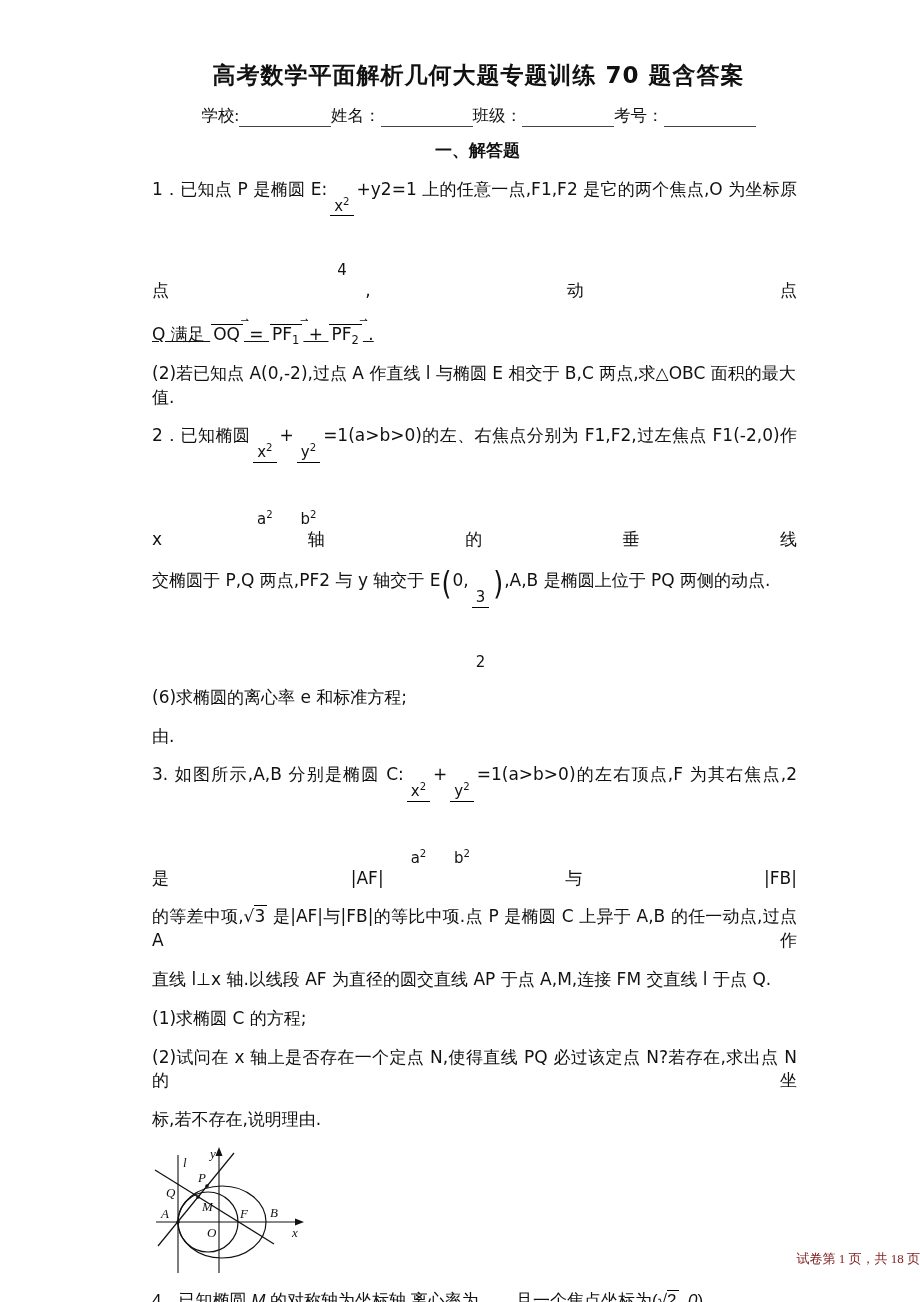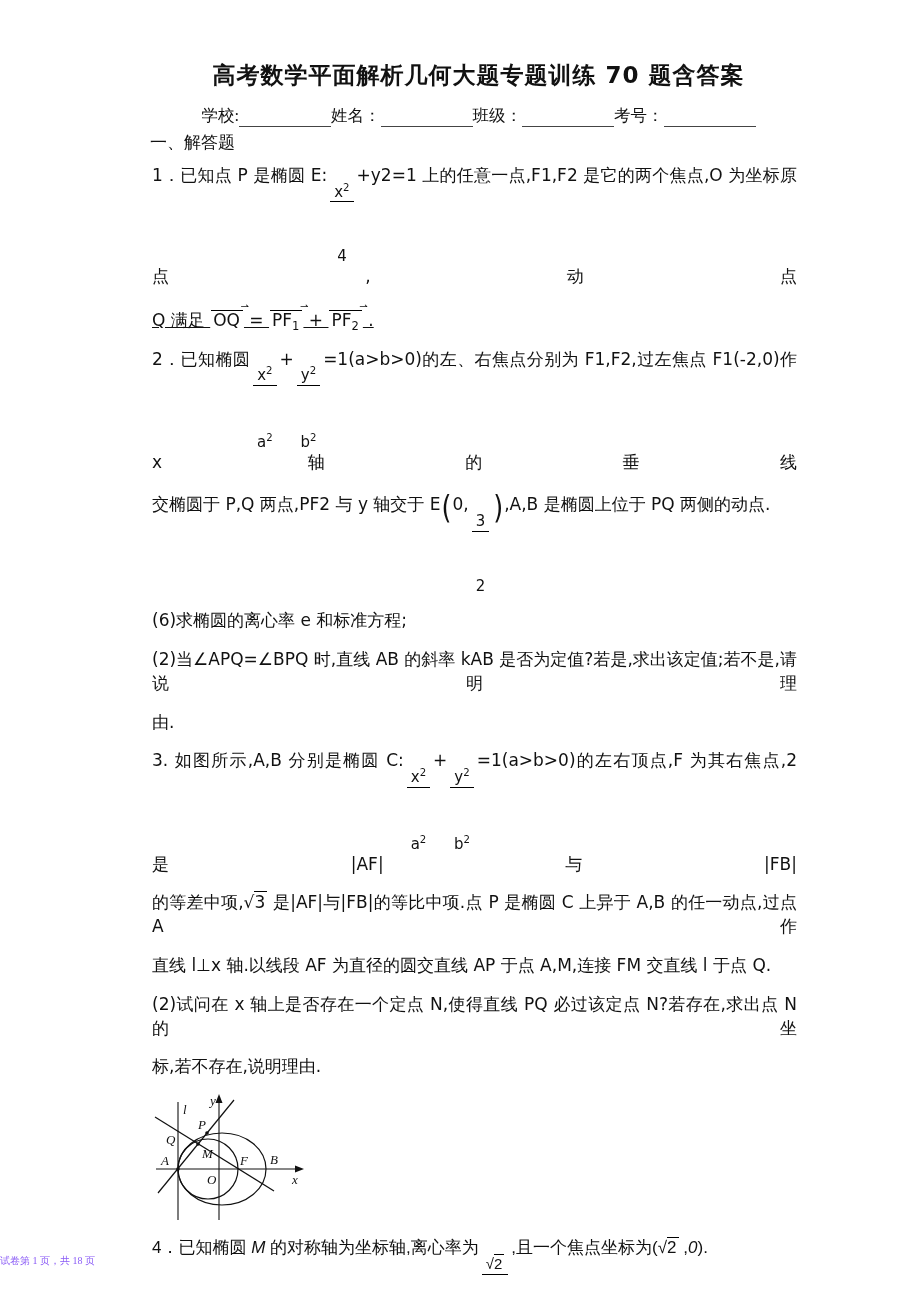--- a/index.html
+++ b/index.html
@@ -7,27 +7,28 @@
     width:920px;height:1302px;position:relative;background:#fff;
     box-sizing:border-box;padding:60px 115px 0 152px;
     color:#111;font-family:"Liberation Serif",serif;overflow:hidden;
   }
   .title{
     margin:0 0 14px 0;text-align:center;font-size:23px;font-weight:bold;
     font-family:"DejaVu Sans",sans-serif;letter-spacing:1px;white-space:nowrap;
   }
   .hdr-fields{
     display:flex;justify-content:center;align-items:flex-end;
-    font-size:16.5px;margin:0 0 4px 0;font-family:"Liberation Serif",serif;
+    font-size:16.5px;margin:0 0 12px 0;font-family:"Liberation Serif",serif;
   }
   .hdr-field{display:inline-flex;align-items:flex-end;}
   .blank{display:inline-block;width:92px;border-bottom:1.3px solid #444;height:1.05em;}
   .section-heading{
-    font-family:"DejaVu Sans",sans-serif;font-weight:normal;font-size:17px;
-    margin:0 0 10px -2px;
+    font-family:"DejaVu Sans",sans-serif;font-weight:bold;font-size:17px;
+    margin:0 0 16px -2px;
+    text-align:center;
   }
   .problem{margin:0 8px 8px 0;}
   .line{font-size:17px;line-height:1.4;margin:0 0 15px 0;}
   .f1{font-family:"DejaVu Sans",sans-serif;}
   .f2{font-family:"Liberation Sans",sans-serif;}
   .jl{text-align:justify;text-align-last:justify;}
   
   .frac{display:inline-flex;flex-direction:column;align-items:center;
     vertical-align:-1.05em;margin:0 3px;line-height:1.12;font-size:0.88em;gap:45px;}
   .frac .fn{display:block;border-bottom:1px solid #000;padding:0 4px 1px;}
@@ -40,22 +41,22 @@
   
   .rad{border-top:1.1px solid #000;padding:0 2px 0 0;}
   
   .bigp{display:inline-block;font-size:1.5em;transform:scaleY(1.25);
     vertical-align:-0.22em;font-weight:400;margin:0 1px;}
   sup,sub{font-size:0.68em;}
   .fig{margin:2px 0 14px 0;}
   .fig svg{display:block;}
   .fig text{font-family:"Liberation Serif",serif;font-style:italic;font-size:13px;fill:#111;}
   .footer{
-    position:absolute;left:0;right:0;bottom:34px;text-align:left;
-    font-size:10px;font-family:"Liberation Serif",serif;color:#8b5cf6;
+    position:absolute;left:0;right:0;bottom:34px;text-align:right;
+    font-size:13px;font-family:"Liberation Serif",serif;color:#7f1d1d;
   }
 </style>
 </head>
 <body>
 
 <div class="page">
 
   <h1 class="title">高考数学平面解析几何大题专题训练 70 题含答案</h1>
 
   <div class="hdr-fields">
@@ -78,49 +79,50 @@
   </div>
 
   <div class="section-heading">一、解答题</div>
 
   <div class="problem">
     <div class="line f1 jl">1．已知点 P 是椭圆 E:<span class="frac">
           <span class="fn">x<sup>2</sup></span>
           <span class="fd">4</span>
         </span>+y2=1 上的任意一点,F1,F2 是它的两个焦点,O 为坐标原点,动点</div>
     <div class="line f1" style="margin-top:20px;text-decoration:underline;">Q 满足 <span class="vec"><i class="va">⇀</i>OQ</span> = <span class="vec"><i class="va">⇀</i>PF<sub>1</sub></span> + <span class="vec"><i class="va">⇀</i>PF<sub>2</sub></span> .</div>
+    <div class="line f1">(2)若已知点 A(0,-2),过点 A 作直线 l 与椭圆 E 相交于 B,C 两点,求△OBC 面积的最大值.</div>
   </div>
 
   <div class="problem">
     <div class="line f1 jl">2．已知椭圆<span class="frac">
           <span class="fn">x<sup>2</sup></span>
           <span class="fd">a<sup>2</sup></span>
         </span>+<span class="frac">
           <span class="fn">y<sup>2</sup></span>
           <span class="fd">b<sup>2</sup></span>
         </span>=1(a&gt;b&gt;0)的左、右焦点分别为 F1,F2,过左焦点 F1(-2,0)作 x 轴的垂线</div>
     <div class="line f1">交椭圆于 P,Q 两点,PF2 与 y 轴交于 E<span class="bigp">(</span>0,<span class="frac">
           <span class="fn">3</span>
           <span class="fd">2</span>
         </span><span class="bigp">)</span>,A,B 是椭圆上位于 PQ 两侧的动点.</div>
     <div class="line f1">(6)求椭圆的离心率 e 和标准方程;</div>
-    <div class="line f1 jl">(2)当∠APQ=∠BPQ 时,直线 AB 的斜率 kAB 是否为定值?若是,求出该定值;若不是,请说明理</div>
     <div class="line f1">由.</div>
   </div>
 
   <div class="problem">
     <div class="line f1 jl">3. 如图所示,A,B 分别是椭圆 C:<span class="frac">
           <span class="fn">x<sup>2</sup></span>
           <span class="fd">a<sup>2</sup></span>
         </span>+<span class="frac">
           <span class="fn">y<sup>2</sup></span>
           <span class="fd">b<sup>2</sup></span>
         </span>=1(a&gt;b&gt;0)的左右顶点,F 为其右焦点,2 是|AF|与|FB|</div>
     <div class="line f1 jl">的等差中项,√<span class="rad">3</span> 是|AF|与|FB|的等比中项.点 P 是椭圆 C 上异于 A,B 的任一动点,过点 A 作</div>
     <div class="line f1">直线 l⊥x 轴.以线段 AF 为直径的圆交直线 AP 于点 A,M,连接 FM 交直线 l 于点 Q.</div>
+    <div class="line f1">(1)求椭圆 C 的方程;</div>
     <div class="line f1 jl">(2)试问在 x 轴上是否存在一个定点 N,使得直线 PQ 必过该定点 N?若存在,求出点 N 的坐</div>
     <div class="line f1">标,若不存在,说明理由.</div>
   </div>
 
   <div class="fig">
     <svg width="232" height="128" viewBox="0 0 232 128">
 
       <line x1="4" y1="75" x2="146" y2="75" stroke="#111" stroke-width="1.1"></line>
       <polygon points="152,75 143,71.5 143,78.5" fill="#111"></polygon>
       <line x1="67" y1="6" x2="67" y2="126" stroke="#111" stroke-width="1.1"></line>

